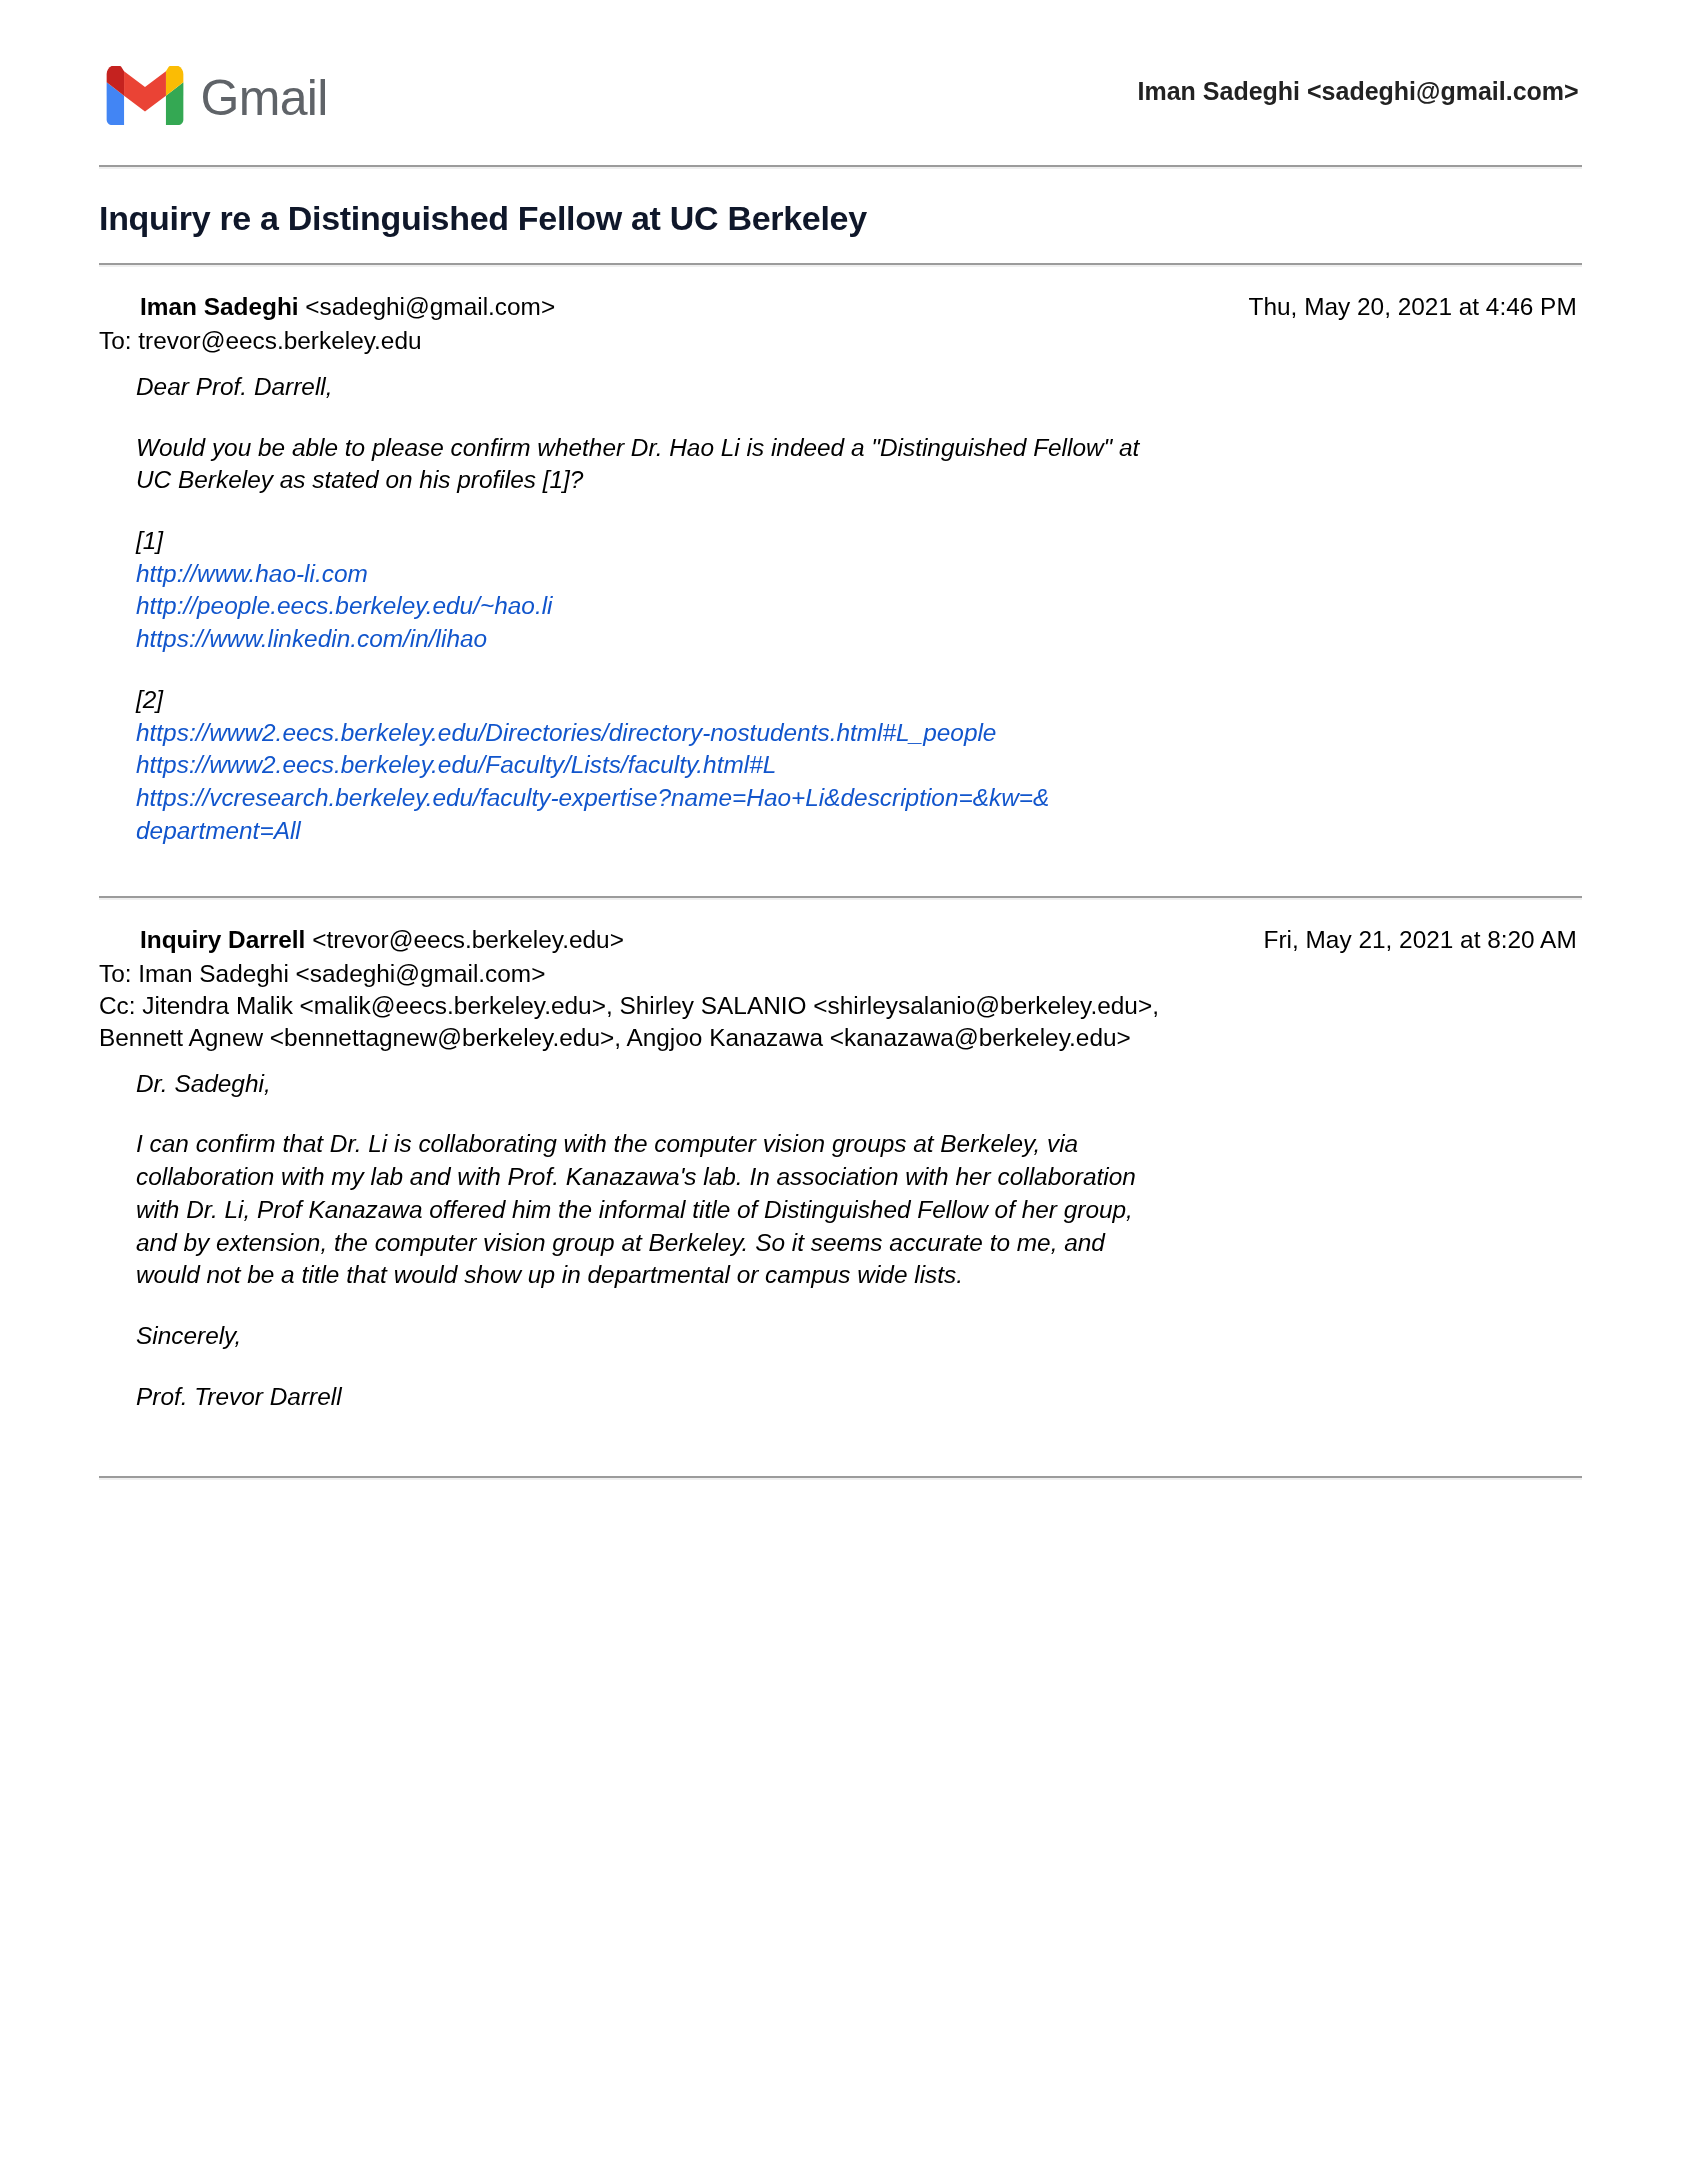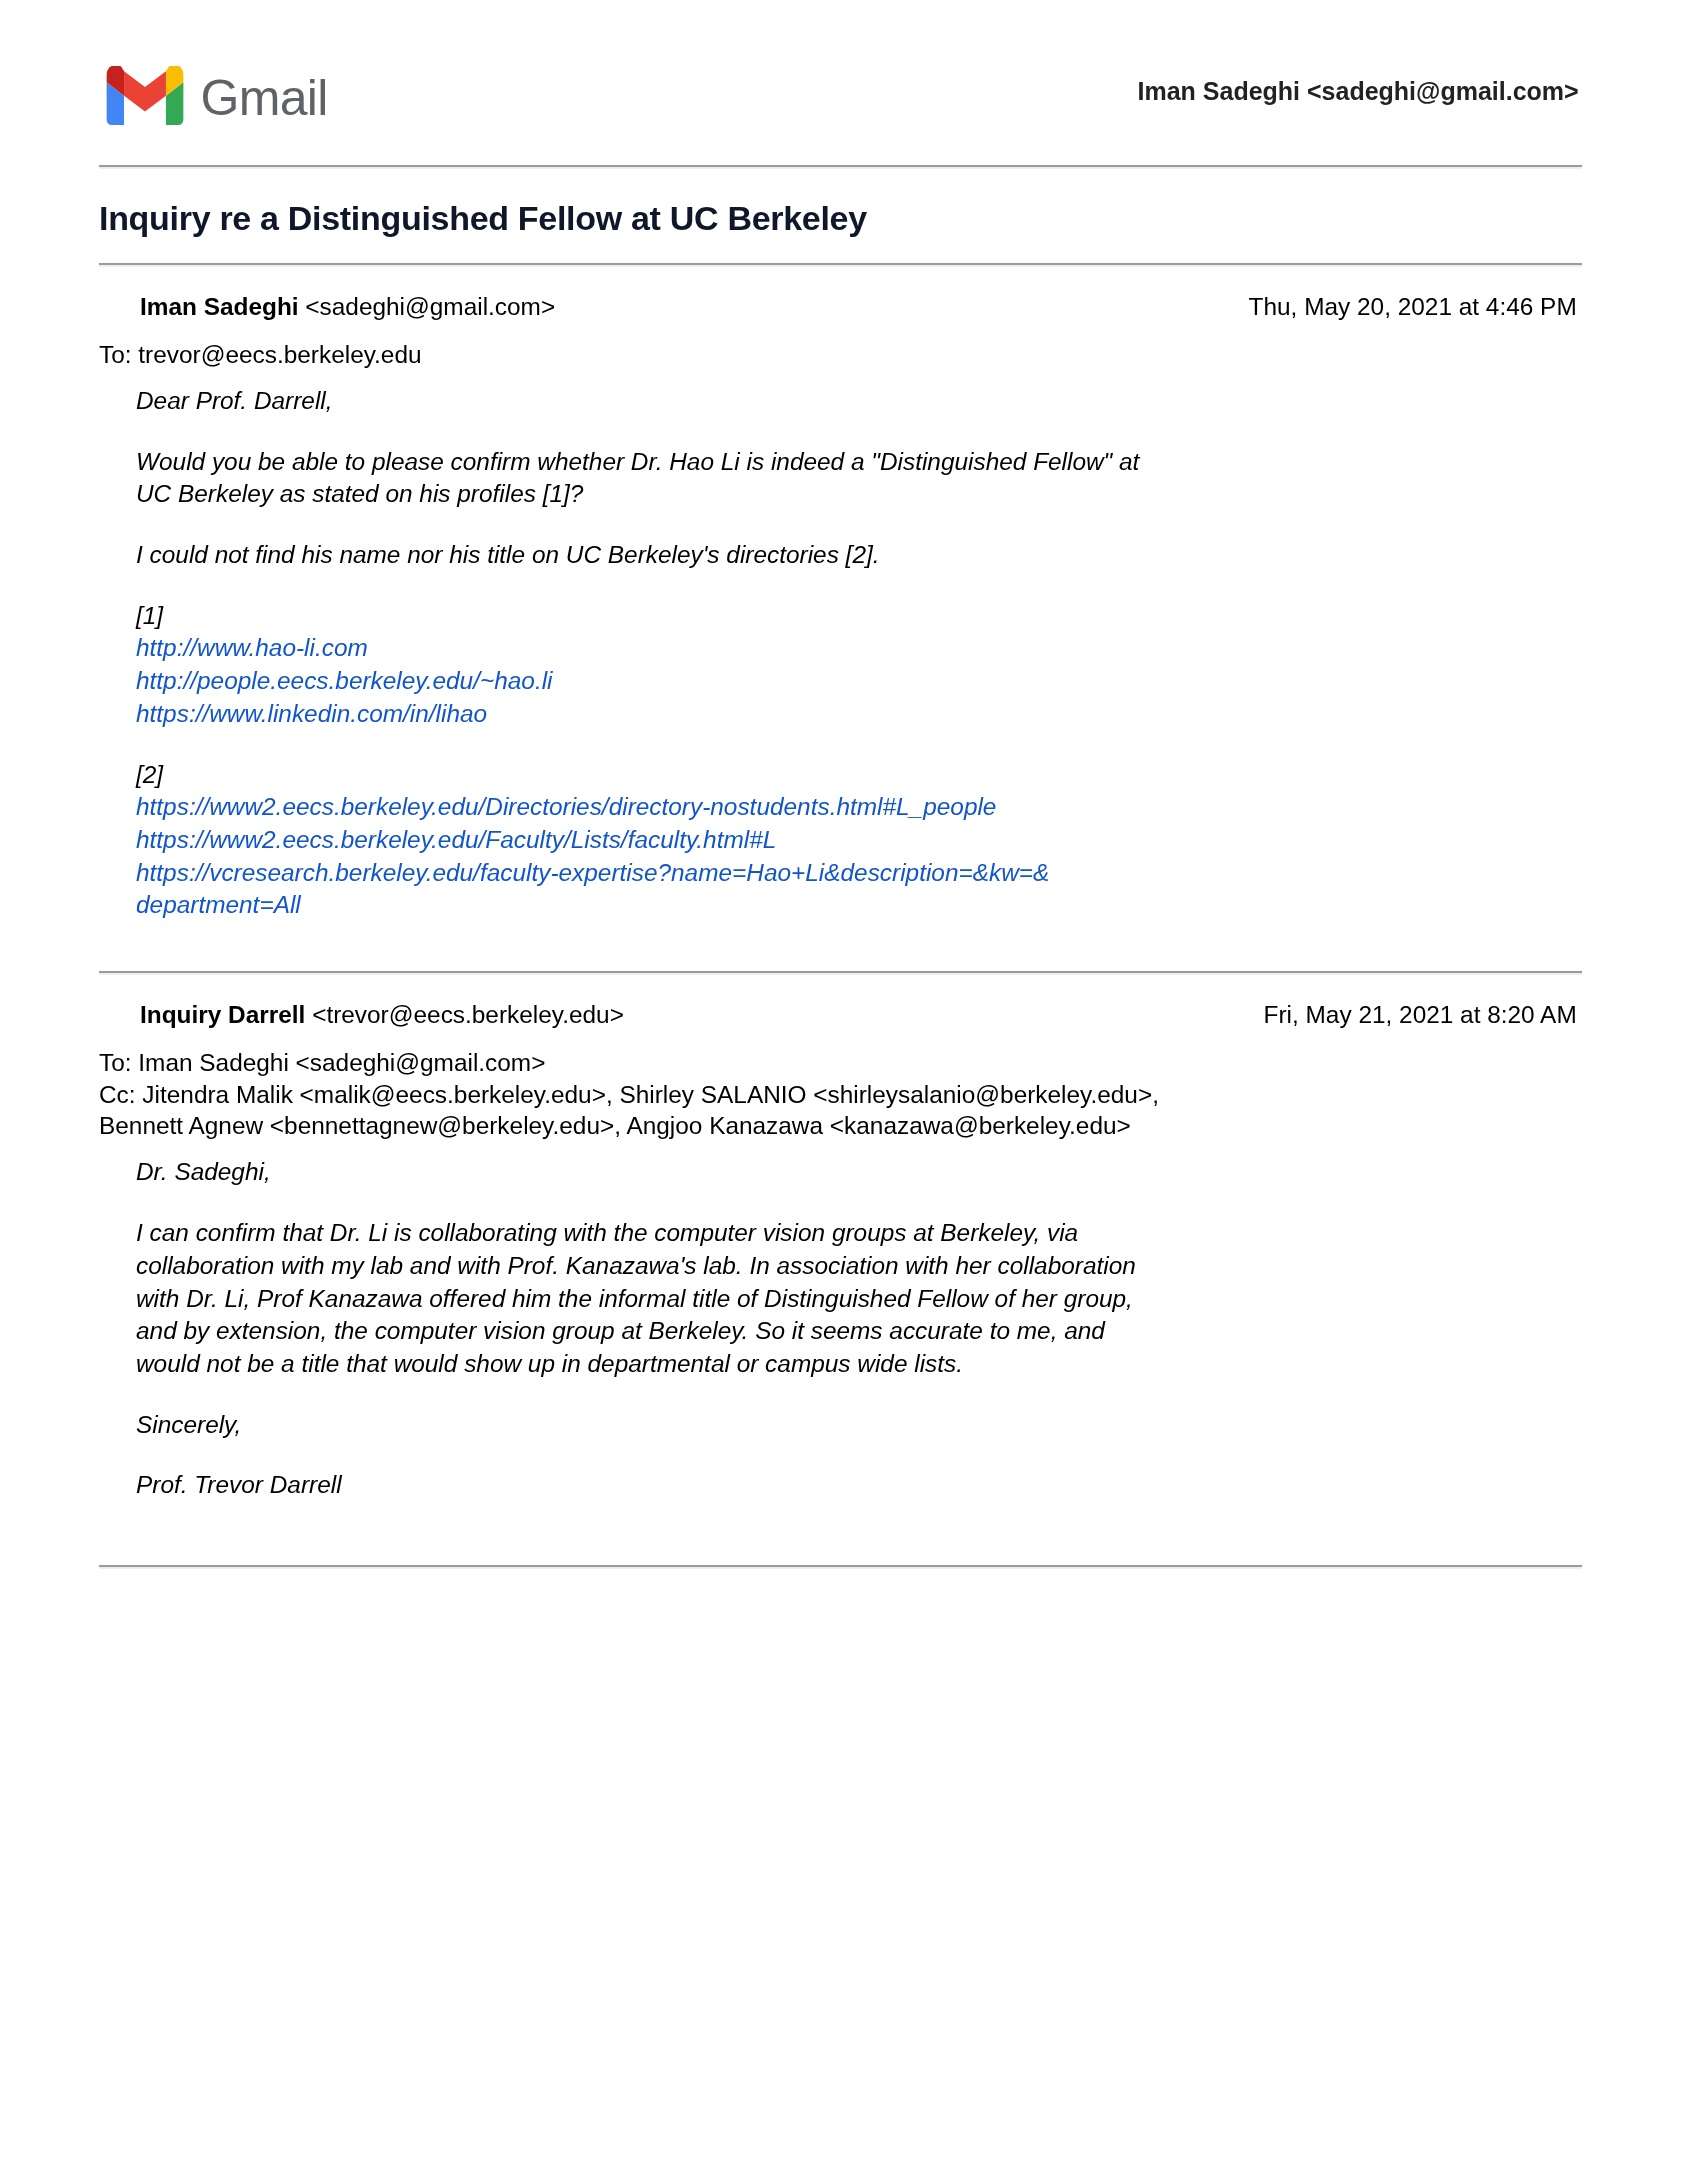--- a/index.html
+++ b/index.html
@@ -101,21 +101,21 @@
   .msg-date {
     font-size: 24.4px;
     color: #000000;
     white-space: nowrap;
     padding-right: 5.3px;
   }
   .msg-recipients {
     font-size: 24.4px;
     line-height: 1.30;
     color: #000000;
-    margin-top: 16px;
+    margin-top: 2px;
   }
   .msg-recipients div {
     white-space: nowrap;
   }
 
   .msg-body {
     font-size: 24.4px;
     line-height: 1.34;
     padding-left: 37px;
     padding-top: 14.5px;
@@ -181,21 +181,20 @@
 
     <div class="msg-body">
 
       <p class="para">Dear Prof. Darrell,</p>
 
       <p class="para">
         <span>Would you be able to please confirm whether Dr. Hao Li is indeed a "Distinguished Fellow" at</span><br>
         <span>UC Berkeley as stated on his profiles [1]?</span>
       </p>
 
-      <p class="para">I could not find his name nor his title on UC Berkeley's directories [2].</p>
 
 
       <p class="para">
         <span class="reflabel">[1]</span><br>
         <a class="link" href="#">http://www.hao-li.com</a>
         <a class="link" href="#">http://people.eecs.berkeley.edu/~hao.li</a>
         <a class="link" href="#">https://www.linkedin.com/in/lihao</a>
       </p>
 
       <p class="para tight">

